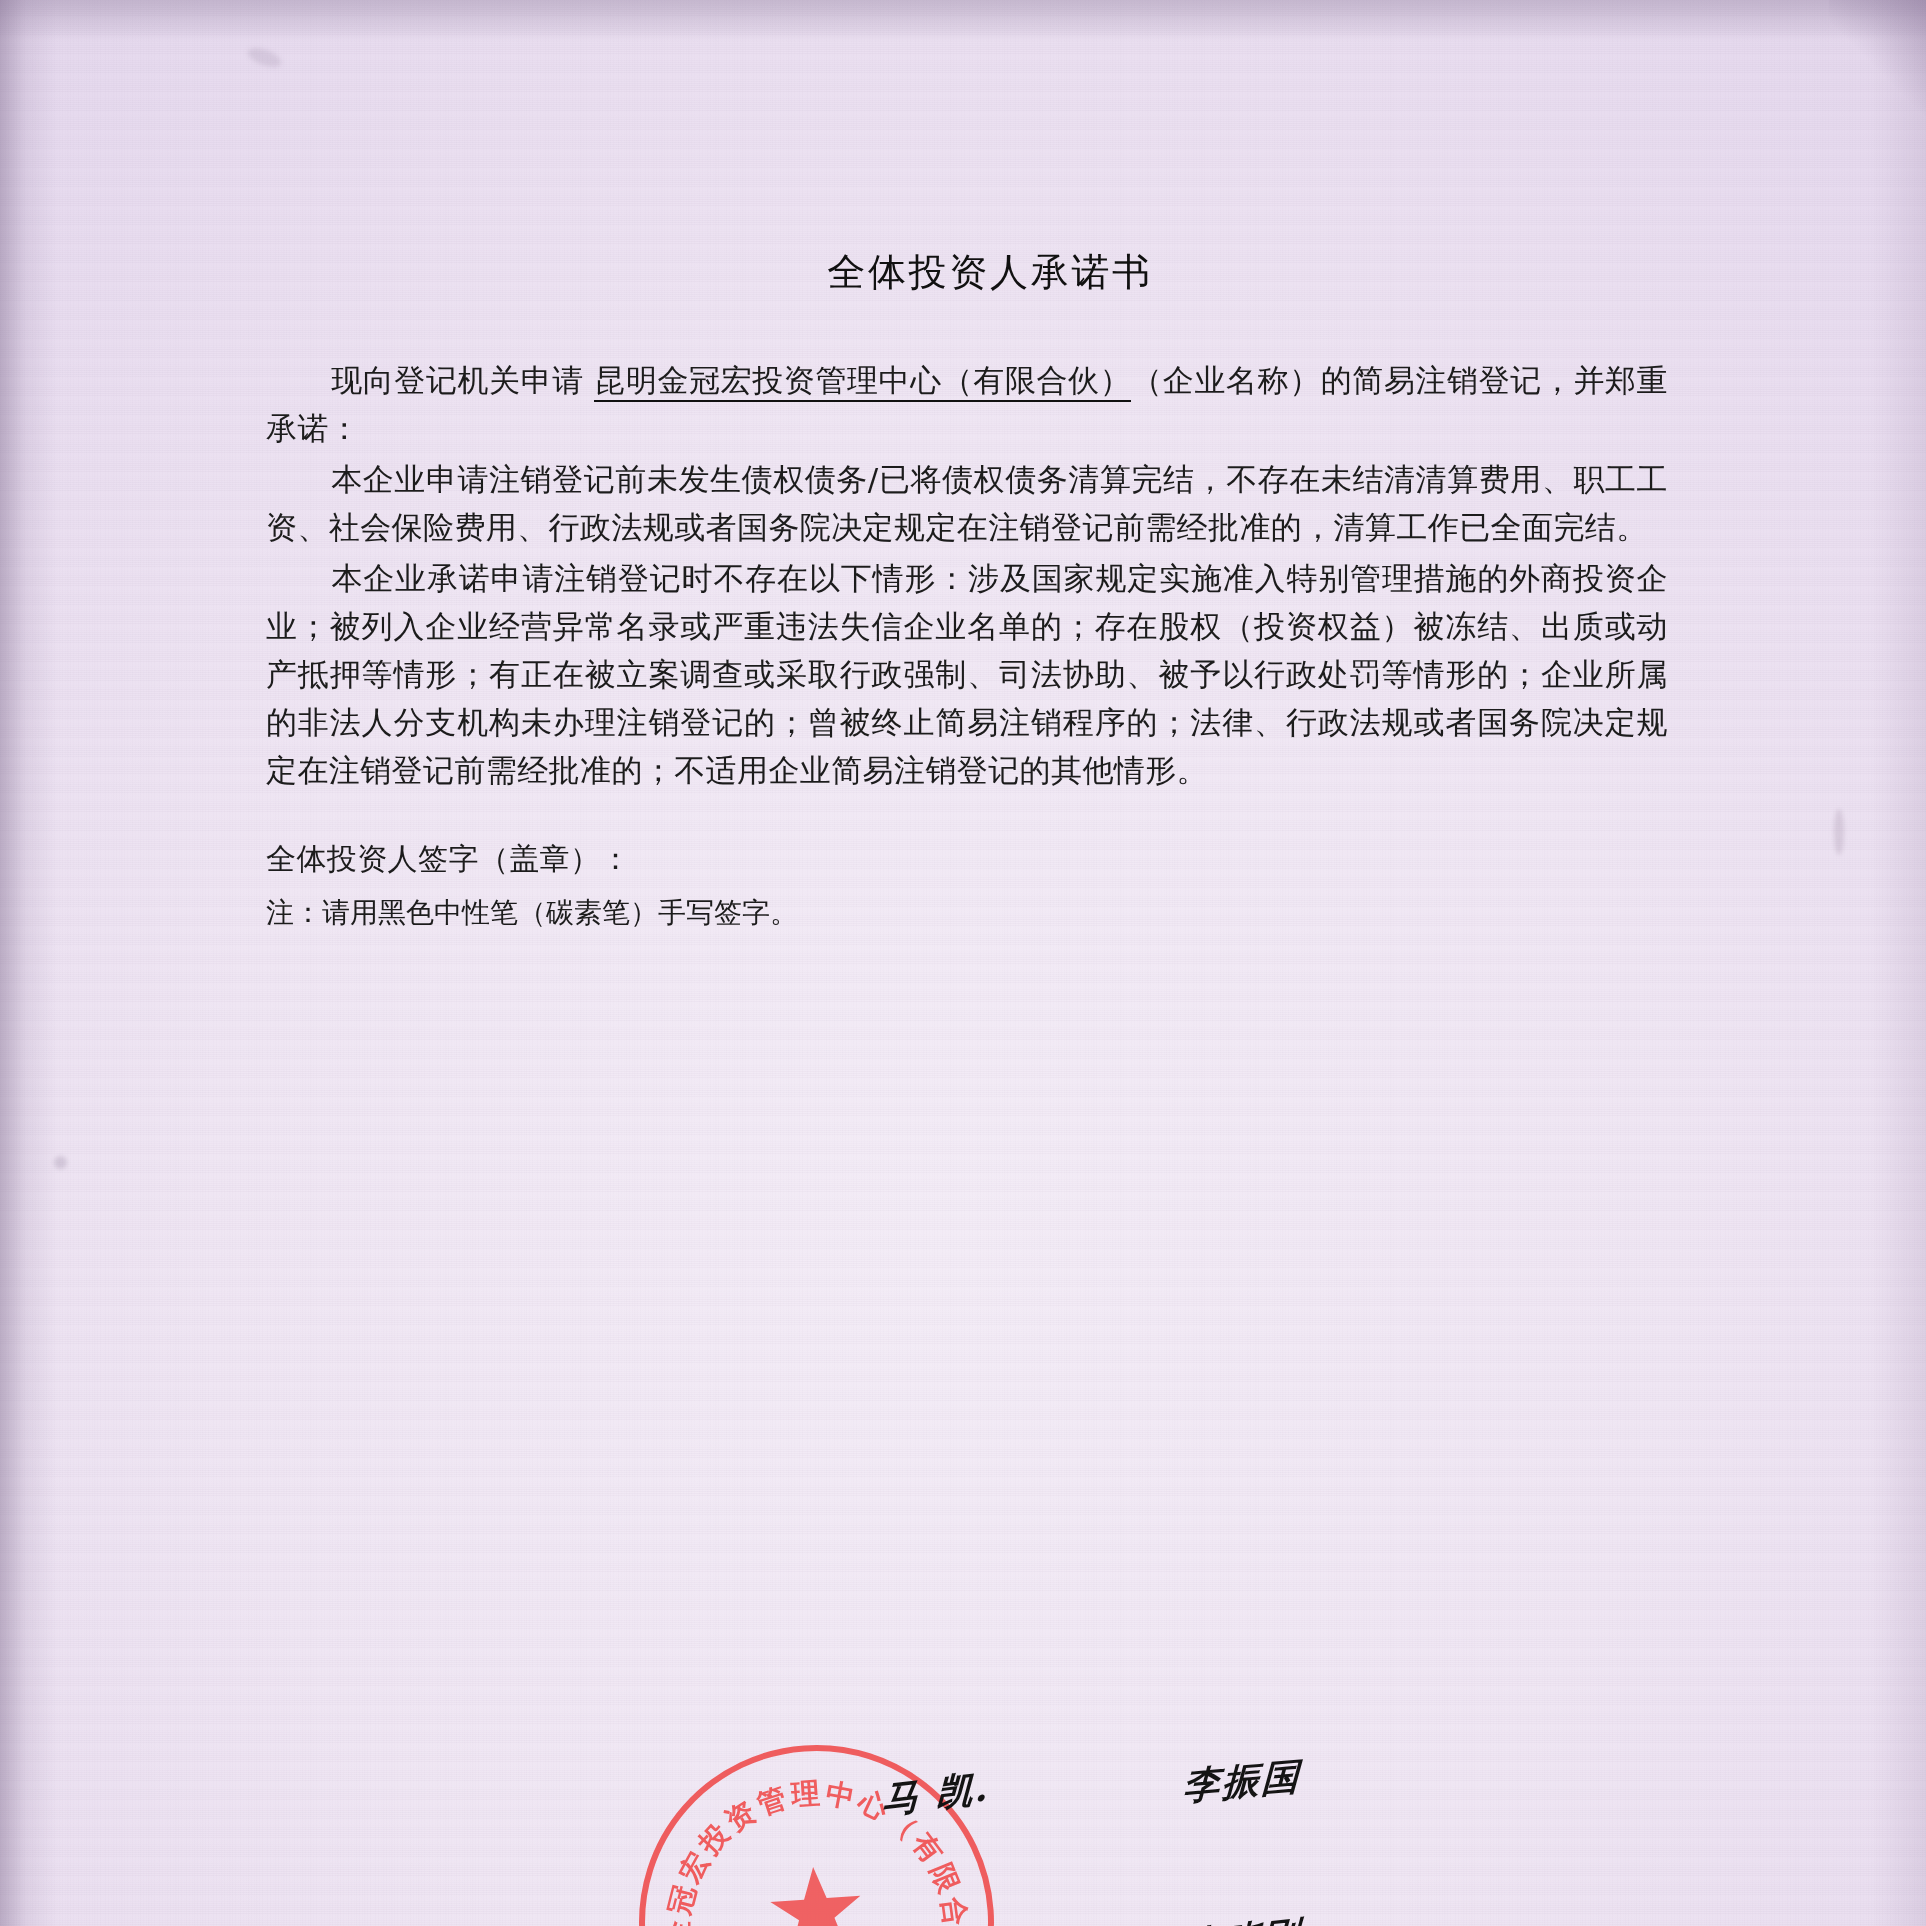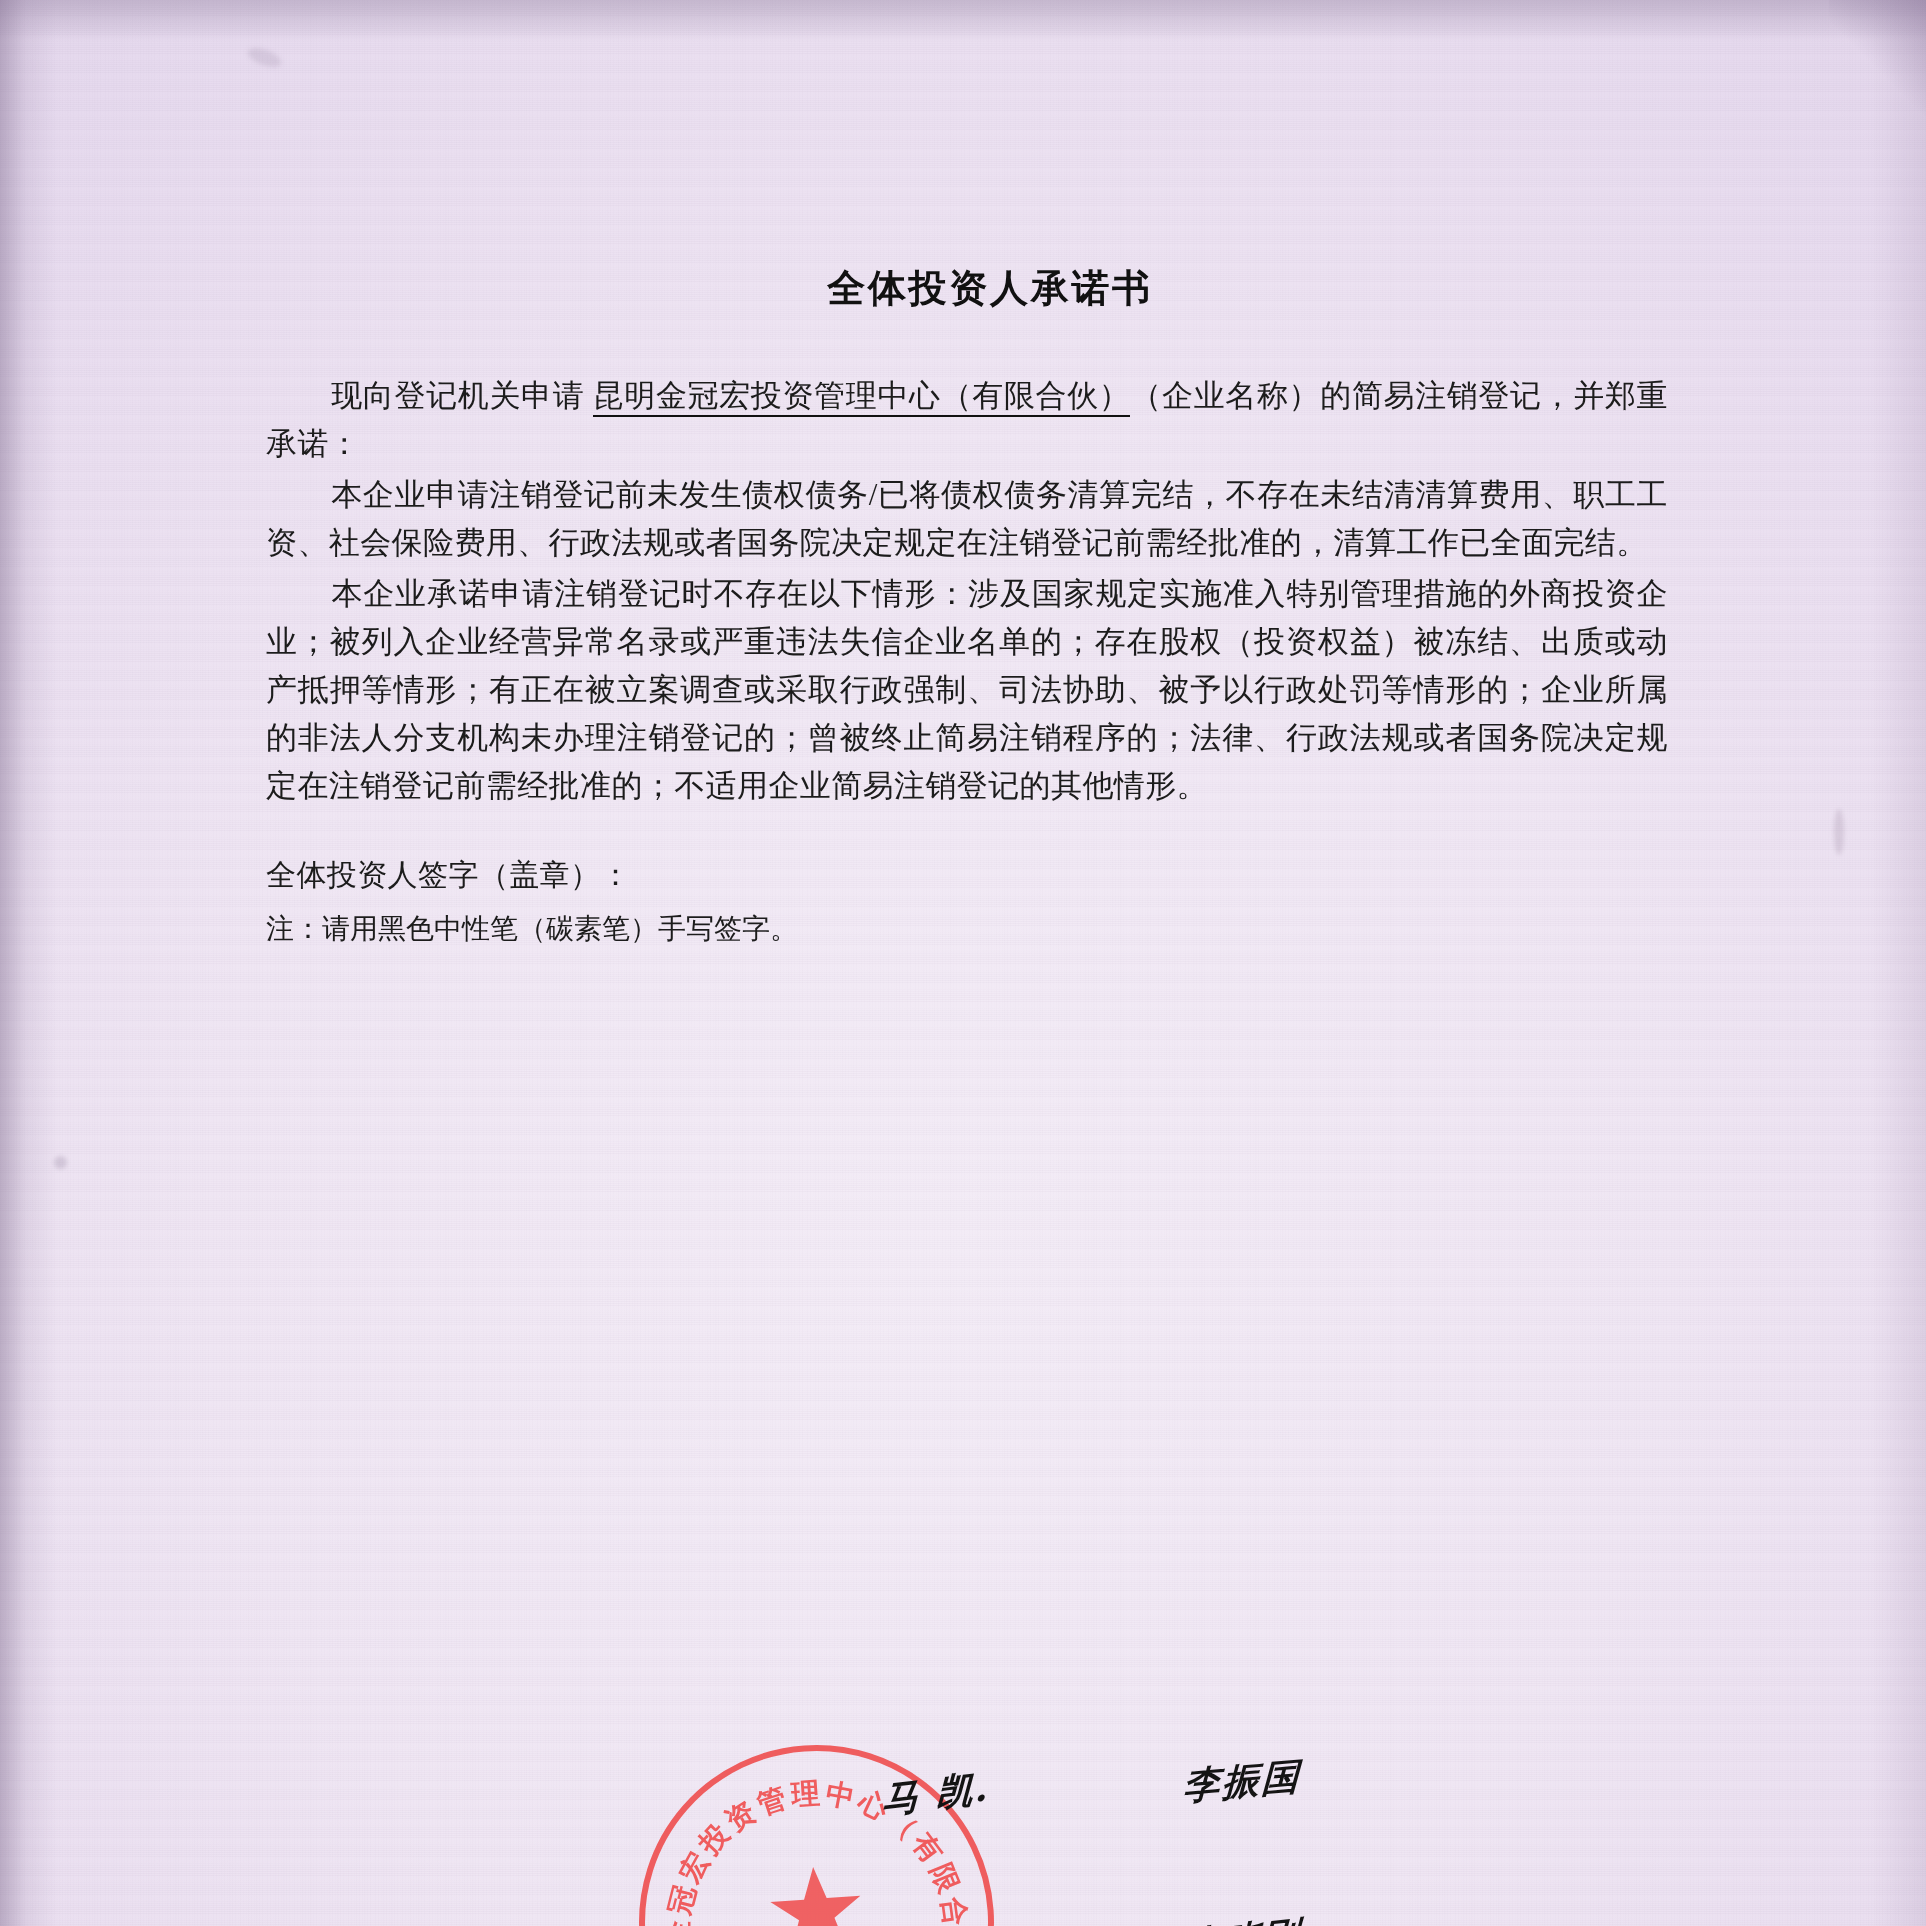--- a/index.html
+++ b/index.html
@@ -61,38 +61,37 @@
   .doc {
     position: absolute;
     left: 266px;
     top: 247px;
     width: 1402px;
     color: #1a1a1a;
   }
 
   .doc-title {
     font-family: "DejaVu Sans", "Liberation Sans", sans-serif;
-    font-weight: 700;
+    font-weight: 400;
     font-size: 38px;
     letter-spacing: 2.7px;
     text-align: center;
-    margin: 16px 0 58px 0;
+    margin: 0 0 58px 0;
     padding-left: 46px;
     color: #111;
   }
 
   .para {
     font-size: 31px;
     line-height: 48px;
     letter-spacing: 0.4px;
     margin: 0 0 3.1px 0;
     text-align: justify;
     text-justify: inter-character;
     color: #1c1c1c;
-    font-family: Liberation Serif, serif;
   }
   .para .indent { display: inline-block; width: 65px; }
 
   .underline-fill {
     border-bottom: 2.3px solid #111;
     padding-bottom: 1.5px;
   }
 
   .sign-block {
     margin-top: 45px;

